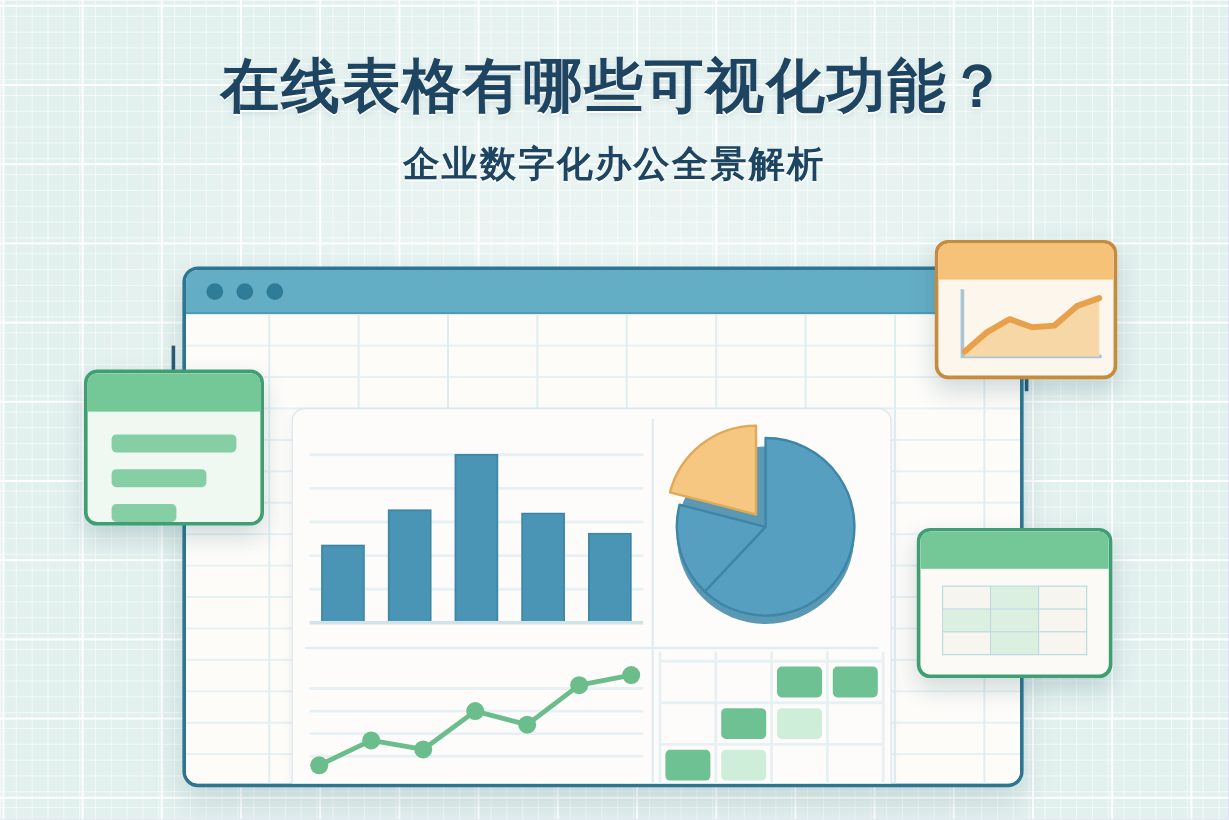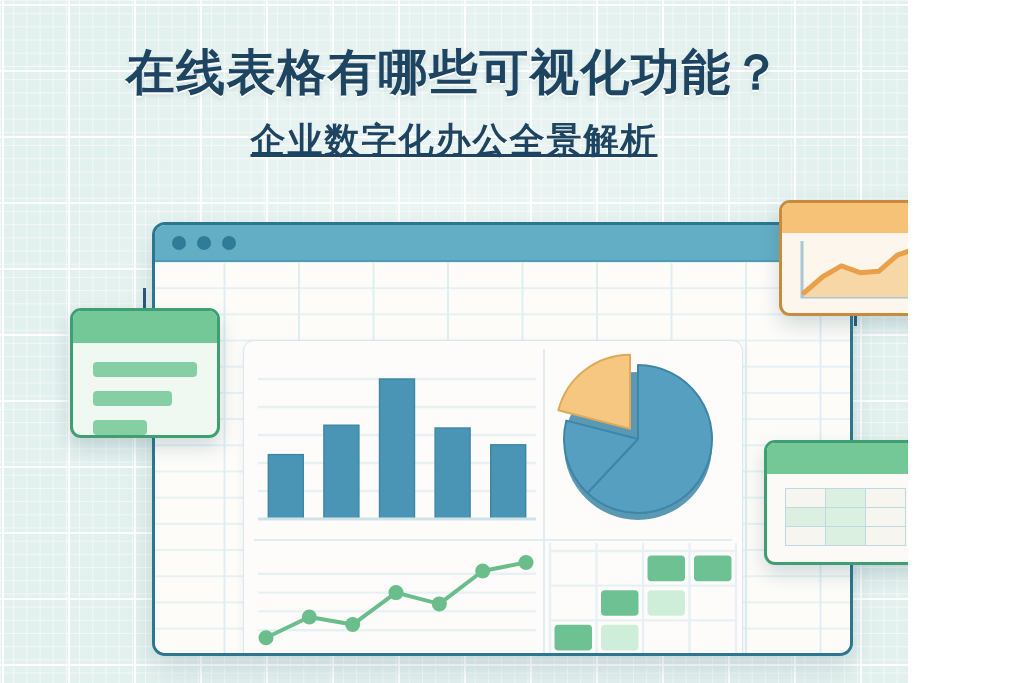--- a/index.html
+++ b/index.html
@@ -4,21 +4,21 @@
 <title>在线表格有哪些可视化功能？</title>
 <style>
   * { box-sizing: border-box; margin: 0; padding: 0; }
   html, body {
     width: 1024px; height: 683px;
     overflow: hidden;
     font-family: "Liberation Sans", "DejaVu Sans", sans-serif;
   }
   #stage {
     position: relative;
-    width: 908px; height: 683px;
+    width: 1024px; height: 683px;
     background-color: #c4b5fd;
     overflow: hidden;
   }
   
   .bg-grid {
     position: absolute; inset: 0;
     background-color: #e3f1ee;
     background-image:
       linear-gradient(to right, rgba(255,255,255,.55) 1px, transparent 1px),
       linear-gradient(to bottom, rgba(255,255,255,.55) 1px, transparent 1px),
@@ -44,26 +44,25 @@
   .headline {
     font-size: 49px;
     font-weight: 700;
     letter-spacing: 1.5px;
     color: #1d4461;
     line-height: 1.16;
     text-shadow: 0 2px 0 rgba(255,255,255,.95), 0 3px 5px rgba(29,68,97,.13);
   }
   .subhead {
     margin-top: 16px;
-    font-size: 35px;
+    font-size: 30px;
     font-weight: 700;
     letter-spacing: 2px;
     color: #1d4461;
     text-shadow: 0 1px 0 rgba(255,255,255,.9);
-    text-decoration: underline;
   }
 
   
   .window {
     position: absolute;
     left: 152px; top: 222px;
     width: 701px; height: 434px;
     border: 3px solid #2d7590;
     border-radius: 13px;
     background: #fdfcfa;

